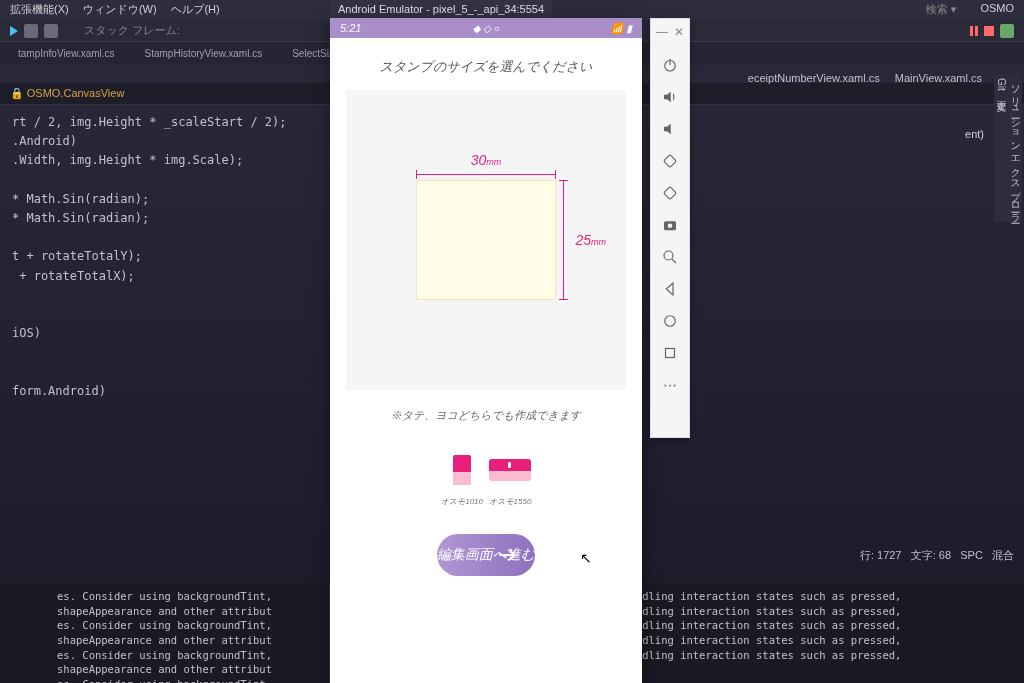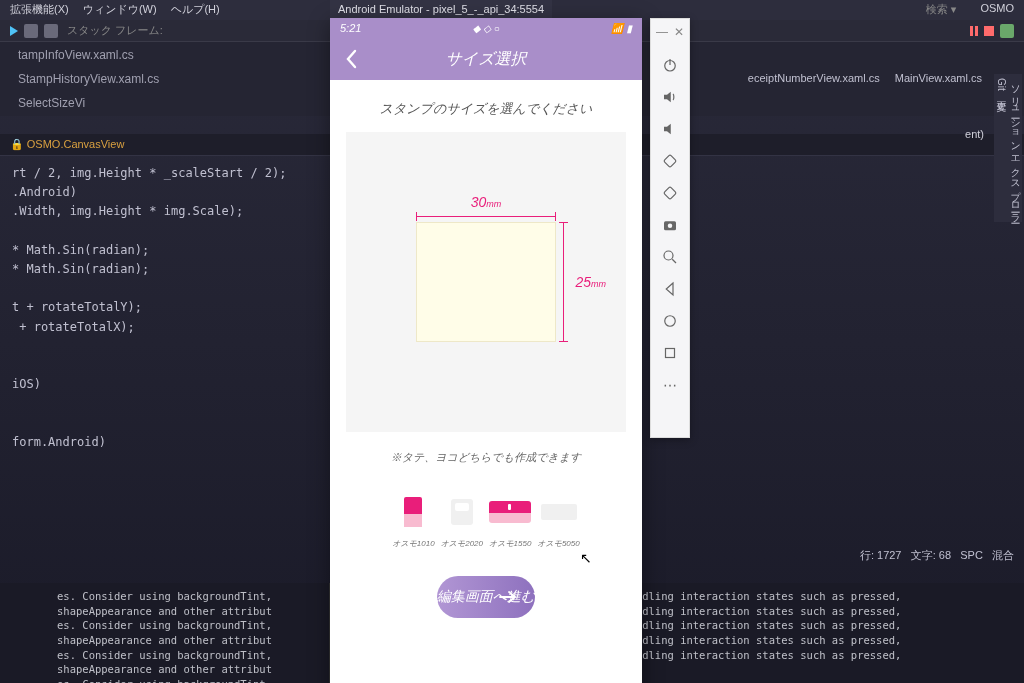--- a/index.html
+++ b/index.html
@@ -9,21 +9,21 @@
   
   .vs-bg { position: absolute; inset: 0; background: linear-gradient(180deg, #2a2a3a 0%, #1a1a28 100%); color: #c8c8d0; font-size: 11px; }
   .vs-menu { height: 20px; display: flex; gap: 14px; padding: 2px 10px; color: #d0d0da; background: #2d2d3d; }
   .vs-menu span { font-size: 11px; }
   .vs-toolbar { height: 22px; display: flex; gap: 6px; padding: 2px 10px; align-items: center; background: #2a2a38; border-bottom: 1px solid #3a3a48; }
   .vs-toolbar .ic { width: 14px; height: 14px; background: #6a6a7a; border-radius: 2px; }
   .vs-toolbar .play { width: 0; height: 0; border-left: 8px solid #4fc3f7; border-top: 5px solid transparent; border-bottom: 5px solid transparent; }
   .vs-toolbar .pause { display: flex; gap: 2px; }
   .vs-toolbar .pause span { width: 3px; height: 10px; background: #ff6b6b; }
   .vs-toolbar .stop { width: 10px; height: 10px; background: #ff6b6b; }
-  .vs-tabs { display: flex; gap: 2px; padding: 2px 4px; background: #252533; font-size: 12px; flex-direction: column; }
+  .vs-tabs { display: flex; gap: 2px; padding: 2px 4px; background: #252533; font-size: 10px; }
   .vs-tab { padding: 4px 14px; color: #a0a0b0; }
   .vs-search { margin-left: auto; color: #888; text-align: center; }
   .vs-breadcrumb { padding: 4px 10px; color: #d8a040; font-size: 11px; background: #1e1e2a; border-bottom: 1px solid #333344; }
   .vs-code { padding: 8px 12px; font-family: Consolas, monospace; font-size: 12px; line-height: 1.6; color: #c0c0d0; white-space: pre; }
   .vs-status { position: absolute; bottom: 120px; right: 10px; font-size: 11px; color: #c0c0d0; text-align: right; }
   .vs-right-tabs { position: absolute; right: 2px; top: 70px; width: 14px; writing-mode: vertical-rl; font-size: 10px; color: #c0c0d0; }
   .vs-right-tabs span { display: block; margin: 4px 0; padding: 4px 0; background: #2d2d3d; }
   .vs-right-files { position: absolute; right: 30px; top: 72px; font-size: 11px; color: #c0c0d0; text-align: right; }
   .vs-right-files span { margin-right: 12px; }
   .vs-event { position: absolute; right: 40px; top: 128px; font-size: 11px; color: #d0d0da; }
@@ -99,21 +99,21 @@
     <span>拡張機能(X)</span>
     <span>ウィンドウ(W)</span>
     <span>ヘルプ(H)</span>
     <span class="vs-search">検索 ▾</span>
     <span style="margin-left:10px;">OSMO</span>
   </div>
   <div class="vs-toolbar">
     <span class="play"></span>
     <span class="ic"></span>
     <span class="ic"></span>
-    <span style="color:#888;margin-left:3px;">スタック フレーム:</span>
+    <span style="color:#888;margin-left:20px;">スタック フレーム:</span>
     <span style="margin-left:auto"></span>
     <span class="pause">
         <span></span>
         <span></span>
       </span>
     <span class="stop"></span>
     <span class="ic" style="background:#6aa86a;"></span>
   </div>
   <div class="vs-tabs">
     <div class="vs-tab">tampInfoView.xaml.cs</div>
@@ -173,28 +173,20 @@
   </div>
 </div>
 
 <div class="emu-title">Android Emulator - pixel_5_-_api_34:5554</div>
 
 <div class="emu">
   <div class="emu-statusbar">
     <span>5:21</span>
     <span class="icons">◆ ◇ ○</span>
     <span class="icons">📶 ▮</span>
-  </div>
-  <div class="emu-header">
-    <div class="emu-back">
-      <svg viewBox="0 0 12 20">
-          <path d="M10 2 L3 10 L10 18" stroke="#fff" stroke-width="2.4" fill="none" stroke-linecap="round"></path>
-        </svg>
-    </div>
-    <span>サイズ選択</span>
   </div>
   <div class="emu-body">
     <div class="emu-instruction">スタンプのサイズを選んでください</div>
     <div class="emu-preview">
       <div class="stamp-dim">
         <div class="dim-top"><span>30</span><span class="dim-unit">mm</span></div>
         <div class="dim-top-line"></div>
         <div class="stamp-rect"></div>
         <div class="dim-right-line"></div>
         <div class="dim-right"><span>25</span><span class="dim-unit">mm</span></div>
@@ -207,38 +199,26 @@
         <div class="size-thumb">
             <div class="thumb-1010">
               <div class="top"></div>
               <div class="bot"></div>
             </div>
           </div>
         <div class="size-label">オスモ1010</div>
       </div>
       <div class="size-opt">
         <div class="size-thumb">
-            <div class="thumb-2020"></div>
-          </div>
-        <div class="size-label">オスモ2020</div>
-      </div>
-      <div class="size-opt">
-        <div class="size-thumb">
             <div class="thumb-1550">
               <div class="top"></div>
               <div class="bot"></div>
             </div>
           </div>
         <div class="size-label">オスモ1550</div>
-      </div>
-      <div class="size-opt">
-        <div class="size-thumb">
-            <div class="thumb-5050"></div>
-          </div>
-        <div class="size-label">オスモ5050</div>
       </div>
     </div>
 
     <div class="emu-cta">
       <span>編集画面へ進む</span>
       <span class="emu-cta-arrow">
         <svg viewBox="0 0 20 14" width="20" height="14">
             <path d="M2 7 H16 M11 2 L17 7 L11 12" stroke="#fff" stroke-width="1.8" fill="none" stroke-linecap="round"></path>
           </svg>
       </span>

